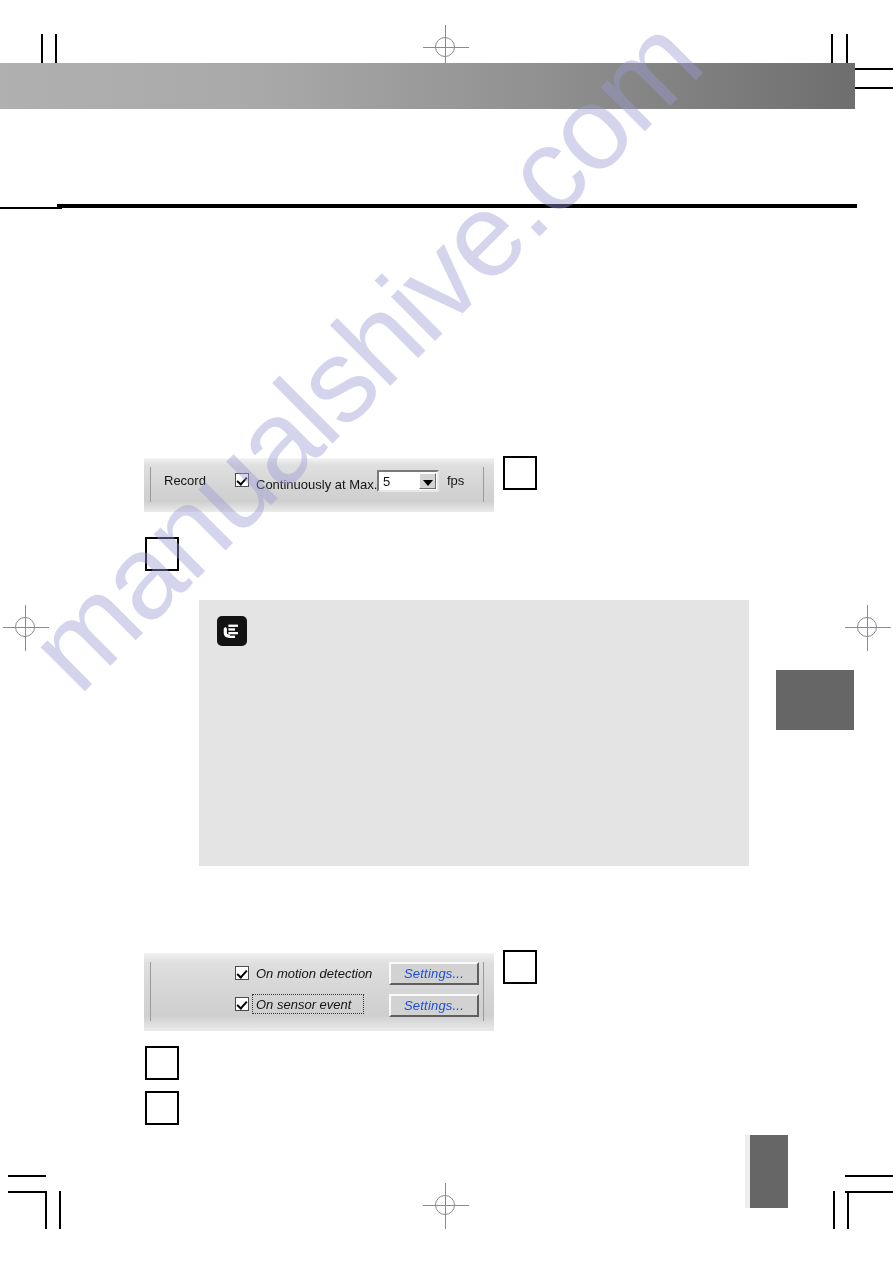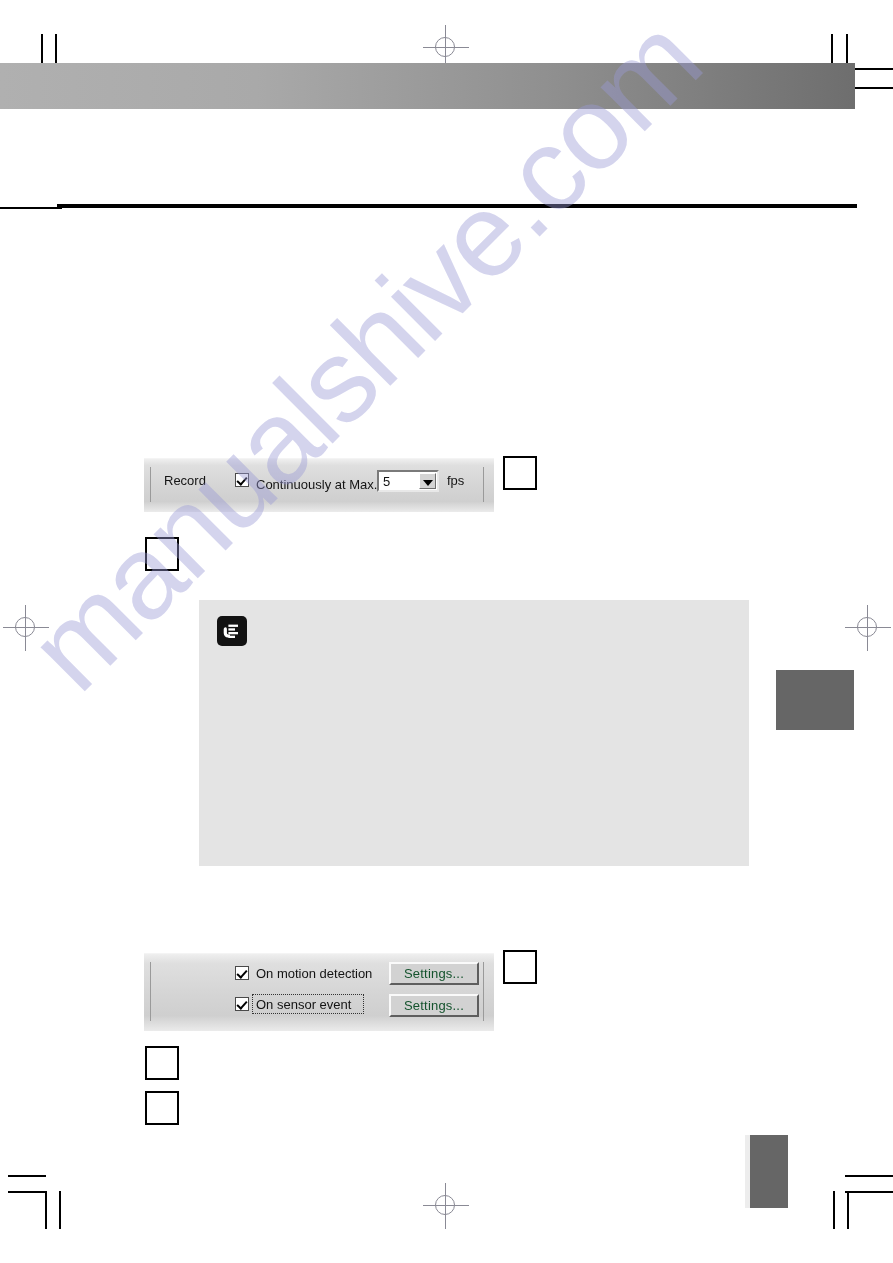--- a/index.html
+++ b/index.html
@@ -185,21 +185,21 @@
 
   .winbtn {
     position: absolute;
     height: 23px;
     background: #d2d2d2;
     border: 2px solid;
     border-color: #fafafa #5e5e5e #5e5e5e #fafafa;
     box-sizing: border-box;
     font-family: "Liberation Sans", sans-serif;
     font-size: 13px;
-    color: #14532d;
+    color: #1d4ed8;
     display: flex;
     align-items: center;
     justify-content: center;
     letter-spacing: 0.2px;
   }
 
   .focus-ring {
     position: absolute;
     border: 1px dotted #333;
     box-sizing: border-box;
@@ -353,21 +353,21 @@
         <path d="M8.6 11.2c-1.0 0-1.9 .9-1.9 2.1v3.6c0 2.6 1.8 4.6 4.3 4.6h2.0v-3.0h-1.6c-.9 0-1.5-.7-1.5-1.7v-3.5c0-1.2-.5-2.1-1.3-2.1z" fill="#ffffff"></path>
         <rect x="11.4" y="8.6" width="9.6" height="2.3" fill="#ffffff"></rect>
         <rect x="11.4" y="12.3" width="6.6" height="2.3" fill="#ffffff"></rect>
         <rect x="11.4" y="16.0" width="9.6" height="2.3" fill="#ffffff"></rect>
         <rect x="11.4" y="19.7" width="6.6" height="2.3" fill="#ffffff"></rect>
       </svg>
     </div>
     <div style="position:absolute;left:70px;top:18px;right:20px;font-family:'Liberation Sans',sans-serif;font-size:13px;color:#111;"></div>
   </div>
 
-  <div class="panel" style="left:144px; top:953px; width:350px; height:78px;">
+  <div class="panel" style="left:144px; top:953px; width:350px; height:78px;font-style:italic;">
     <div class="inner-rule-l"></div>
     <div class="inner-rule-r"></div>
 
     <div class="checkbox" style="left:91px; top:12px;"></div>
     <div class="pnl-label" style="left:112px; top:12px;">On motion detection</div>
     <div class="winbtn" style="left:245px; top:8px; width:90px;">Settings...</div>
 
     <div class="checkbox" style="left:91px; top:43px;"></div>
     <div class="pnl-label" style="left:112px; top:43px;">On sensor event</div>
     <div class="focus-ring" style="left:108px; top:40px; width:112px; height:20px;"></div>

